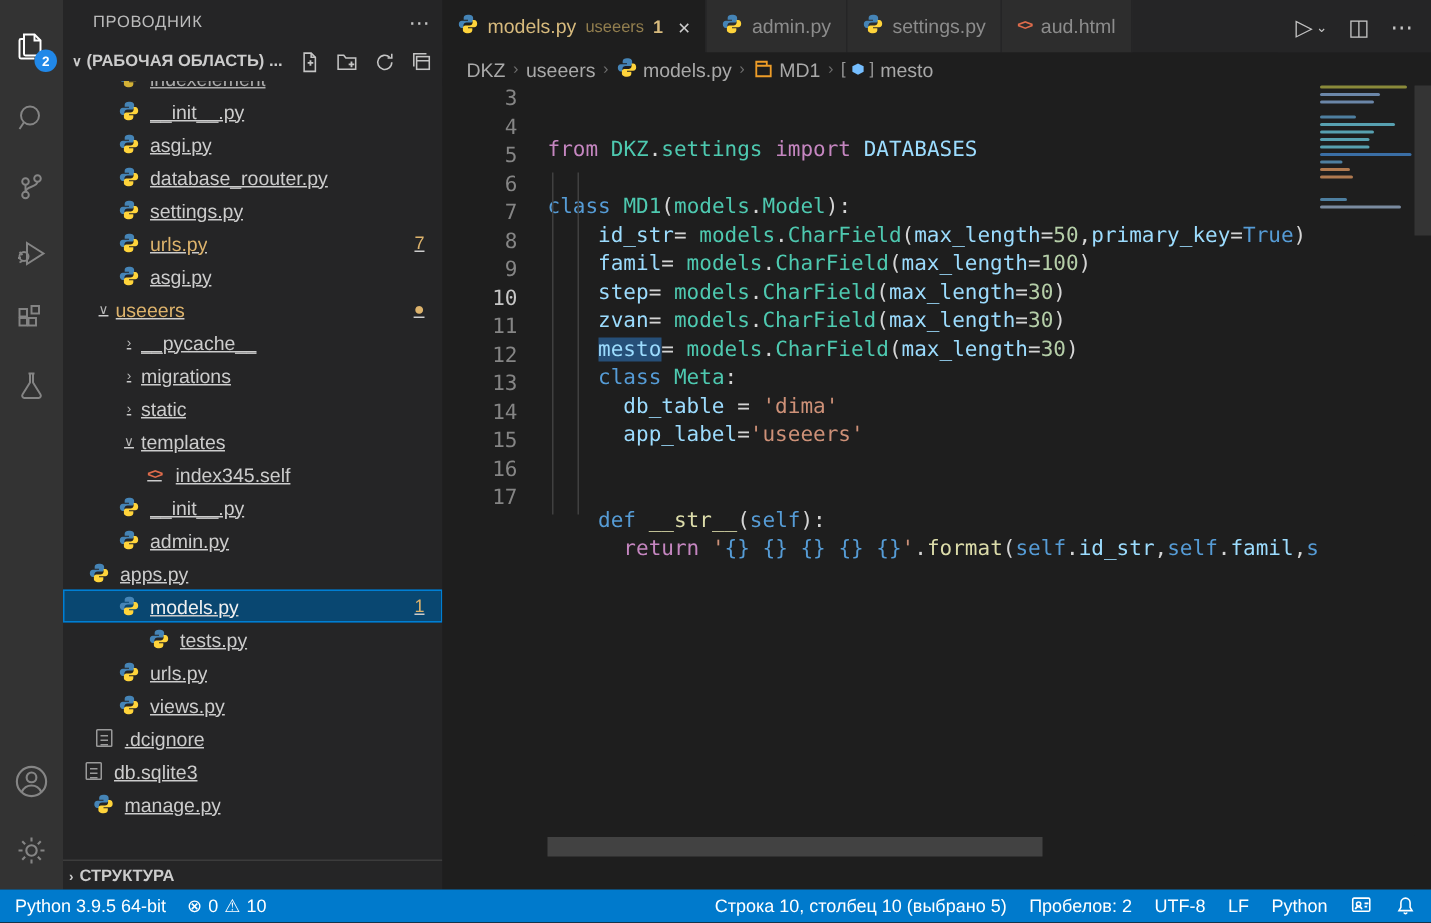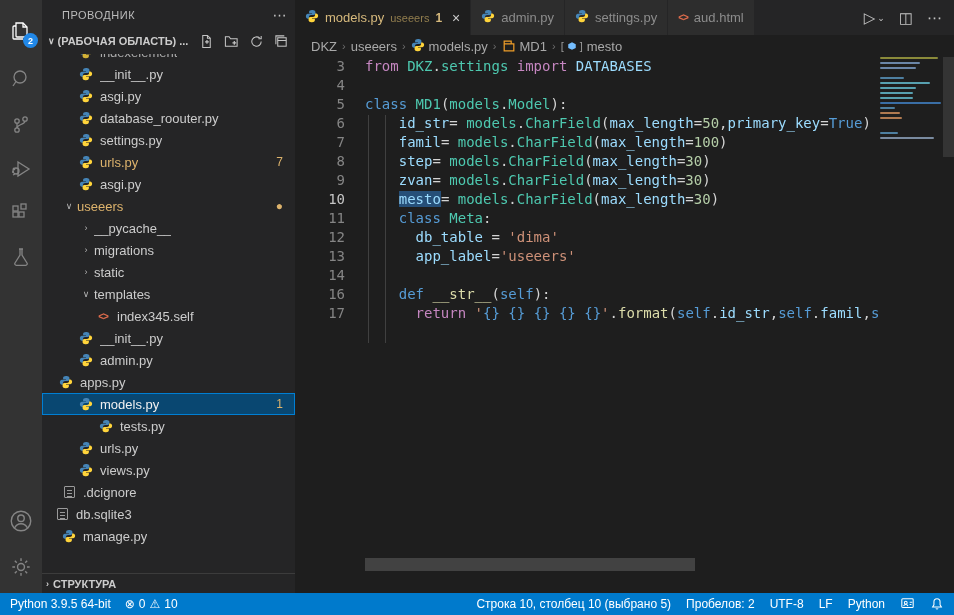--- a/index.html
+++ b/index.html
@@ -19,21 +19,21 @@
   .sidebar { position:absolute; left:42px; top:0; width:253px; height:593px; background:#252526; overflow:hidden; }
   .sb-title { height:30px; display:flex; align-items:center; padding:0 8px 0 20px; color:#bbbbbb;
               font-size:11px; letter-spacing:.5px; }
   .sb-title .dots { margin-left:auto; color:#c5c5c5; font-size:14px; cursor:pointer; }
   .ws-header { height:22px; display:flex; align-items:center; padding:0 6px 0 4px; color:#cccccc;
                font-size:11px; font-weight:bold; position:relative; z-index:3; background:#252526; }
   .ws-header .chev { font-size:9px; margin:0 3px 0 2px; color:#cccccc; }
   .ws-actions { margin-left:auto; display:flex; gap:10px; }
   .ws-actions svg { stroke:#c5c5c5; fill:none; stroke-width:1.1; cursor:pointer; }
   .tree { position:absolute; top:54px; left:0; right:0; bottom:40px; overflow:hidden; font-size:13px; color:#cccccc; }
-  .row { height:22px; display:flex; align-items:center; cursor:pointer; position:relative; white-space:nowrap; }
+  .row { height:22px; display:flex; align-items:center; cursor:pointer; position:relative; white-space:nowrap;text-decoration:underline; }
   .row.partial { height:9px; overflow:hidden; }
   .row.partial .inner { margin-top:-13px; opacity:.8; }
   .row .inner { display:flex; align-items:center; height:22px; width:100%; }
   .row .chev { width:16px; text-align:center; color:#b8b8b8; font-size:9px; flex:none;}
   .row .fic { width:16px; height:16px; margin-right:6px; flex:none; display:flex; align-items:center; justify-content:center; }
   .row .label { overflow:hidden; }
   .row .badge { margin-left:auto; margin-right:12px; font-size:12px; color:#ddb36c; }
   .row.warn .label { color:#ddb36c; }
   .row.selected { background:#094771; outline:1px solid #007fd4; outline-offset:-1px; }
   .row.selected .label { color:#f0f0f0; }
@@ -61,21 +61,21 @@
   .breadcrumbs { position:absolute; top:35px; left:0; right:0; height:22px; display:flex; align-items:center;
                  padding-left:16px; font-size:13px; color:#a9a9a9; gap:5px; background:#1e1e1e;}
   .breadcrumbs .sep { color:#6e6e6e; font-size:11px; }
   .breadcrumbs .bc { display:flex; align-items:center; gap:4px; cursor:pointer; }
 
   .code { position:absolute; top:57px; left:0; right:76px; bottom:36px; overflow:hidden;
           font-family:"DejaVu Sans Mono", monospace; font-size:14px; line-height:19px; }
   .cl { display:flex; height:19px; white-space:pre; }
   .ln { width:50px; text-align:right; color:#858585; flex:none; }
   .cl.cur .ln { color:#c6c6c6; }
-  .lt { padding-left:20px; color:#d4d4d4; }
+  .lt { padding-left:20px; color:#d4d4d4;margin-top:34px; }
   .c-k{color:#569cd6} .c-c{color:#c586c0} .c-t{color:#4ec9b0} .c-v{color:#9cdcfe}
   .c-n{color:#b5cea8} .c-s{color:#ce9178} .c-f{color:#dcdcaa} .c-p{color:#d4d4d4} .c-b{color:#569cd6}
   .selword { background:#264f78; }
   .guide { position:absolute; width:1px; background:#404040; }
 
   .minimap { position:absolute; top:57px; right:11px; width:65px; bottom:36px; background:#1e1e1e; cursor:pointer;}
   .mm-row { height:2px; margin:0 2px 3px 2px; border-radius:1px; }
   .vscroll { position:absolute; top:57px; right:0; width:11px; height:100px; background:rgba(121,121,121,.25); cursor:pointer;}
   .hscroll { position:absolute; left:70px; bottom:22px; width:330px; height:13px; background:#424242; cursor:pointer;}
 
@@ -485,20 +485,21 @@
         <div class="cl"><span class="ln">5</span><span class="lt"><span class="c-k">class</span><span class="c-p"> </span><span class="c-t">MD1</span><span class="c-p">(</span><span class="c-t">models</span><span class="c-p">.</span><span class="c-t">Model</span><span class="c-p">):</span></span></div>
         <div class="cl"><span class="ln">6</span><span class="lt"><span class="c-p">    </span><span class="c-v">id_str</span><span class="c-p">= </span><span class="c-t">models</span><span class="c-p">.</span><span class="c-t">CharField</span><span class="c-p">(</span><span class="c-v">max_length</span><span class="c-p">=</span><span class="c-n">50</span><span class="c-p">,</span><span class="c-v">primary_key</span><span class="c-p">=</span><span class="c-k">True</span><span class="c-p">)</span></span></div>
         <div class="cl"><span class="ln">7</span><span class="lt"><span class="c-p">    </span><span class="c-v">famil</span><span class="c-p">= </span><span class="c-t">models</span><span class="c-p">.</span><span class="c-t">CharField</span><span class="c-p">(</span><span class="c-v">max_length</span><span class="c-p">=</span><span class="c-n">100</span><span class="c-p">)</span></span></div>
         <div class="cl"><span class="ln">8</span><span class="lt"><span class="c-p">    </span><span class="c-v">step</span><span class="c-p">= </span><span class="c-t">models</span><span class="c-p">.</span><span class="c-t">CharField</span><span class="c-p">(</span><span class="c-v">max_length</span><span class="c-p">=</span><span class="c-n">30</span><span class="c-p">)</span></span></div>
         <div class="cl"><span class="ln">9</span><span class="lt"><span class="c-p">    </span><span class="c-v">zvan</span><span class="c-p">= </span><span class="c-t">models</span><span class="c-p">.</span><span class="c-t">CharField</span><span class="c-p">(</span><span class="c-v">max_length</span><span class="c-p">=</span><span class="c-n">30</span><span class="c-p">)</span></span></div>
         <div class="cl cur"><span class="ln">10</span><span class="lt"><span class="c-p">    </span><span class="c-v selword">mesto</span><span class="c-p">= </span><span class="c-t">models</span><span class="c-p">.</span><span class="c-t">CharField</span><span class="c-p">(</span><span class="c-v">max_length</span><span class="c-p">=</span><span class="c-n">30</span><span class="c-p">)</span></span></div>
         <div class="cl"><span class="ln">11</span><span class="lt"><span class="c-p">    </span><span class="c-k">class</span><span class="c-p"> </span><span class="c-t">Meta</span><span class="c-p">:</span></span></div>
         <div class="cl"><span class="ln">12</span><span class="lt"><span class="c-p">      </span><span class="c-v">db_table</span><span class="c-p"> = </span><span class="c-s">'dima'</span></span></div>
         <div class="cl"><span class="ln">13</span><span class="lt"><span class="c-p">      </span><span class="c-v">app_label</span><span class="c-p">=</span><span class="c-s">'useeers'</span></span></div>
         <div class="cl"><span class="ln">14</span><span class="lt"></span></div>
+        <div class="cl"><span class="ln">15</span><span class="lt"></span></div>
         <div class="cl"><span class="ln">16</span><span class="lt"><span class="c-p">    </span><span class="c-k">def</span><span class="c-p"> </span><span class="c-f">__str__</span><span class="c-p">(</span><span class="c-k">self</span><span class="c-p">):</span></span></div>
         <div class="cl"><span class="ln">17</span><span class="lt"><span class="c-p">      </span><span class="c-c">return</span><span class="c-p"> </span><span class="c-s">'</span><span class="c-b">{}</span><span class="c-s"> </span><span class="c-b">{}</span><span class="c-s"> </span><span class="c-b">{}</span><span class="c-s"> </span><span class="c-b">{}</span><span class="c-s"> </span><span class="c-b">{}</span><span class="c-s">'</span><span class="c-p">.</span><span class="c-f">format</span><span class="c-p">(</span><span class="c-k">self</span><span class="c-p">.</span><span class="c-v">id_str</span><span class="c-p">,</span><span class="c-k">self</span><span class="c-p">.</span><span class="c-v">famil</span><span class="c-p">,</span><span class="c-k">s</span></span></div>
       </div>
     <div class="guide" style="left:73px; top:115px; height:228px;"></div>
     <div class="guide" style="left:90px; top:115px; height:228px;"></div>
     <div class="minimap" id="minimap">
         <div class="mm-row" style="width: 58px; background: rgb(138, 138, 58);"></div>
         <div class="mm-row" style="width: 40px; background: rgb(107, 134, 168);"></div>
         <div class="mm-row" style="width: 36px; background: rgb(107, 134, 168);"></div>
         <div class="mm-row" style="width: 0px;"></div>

